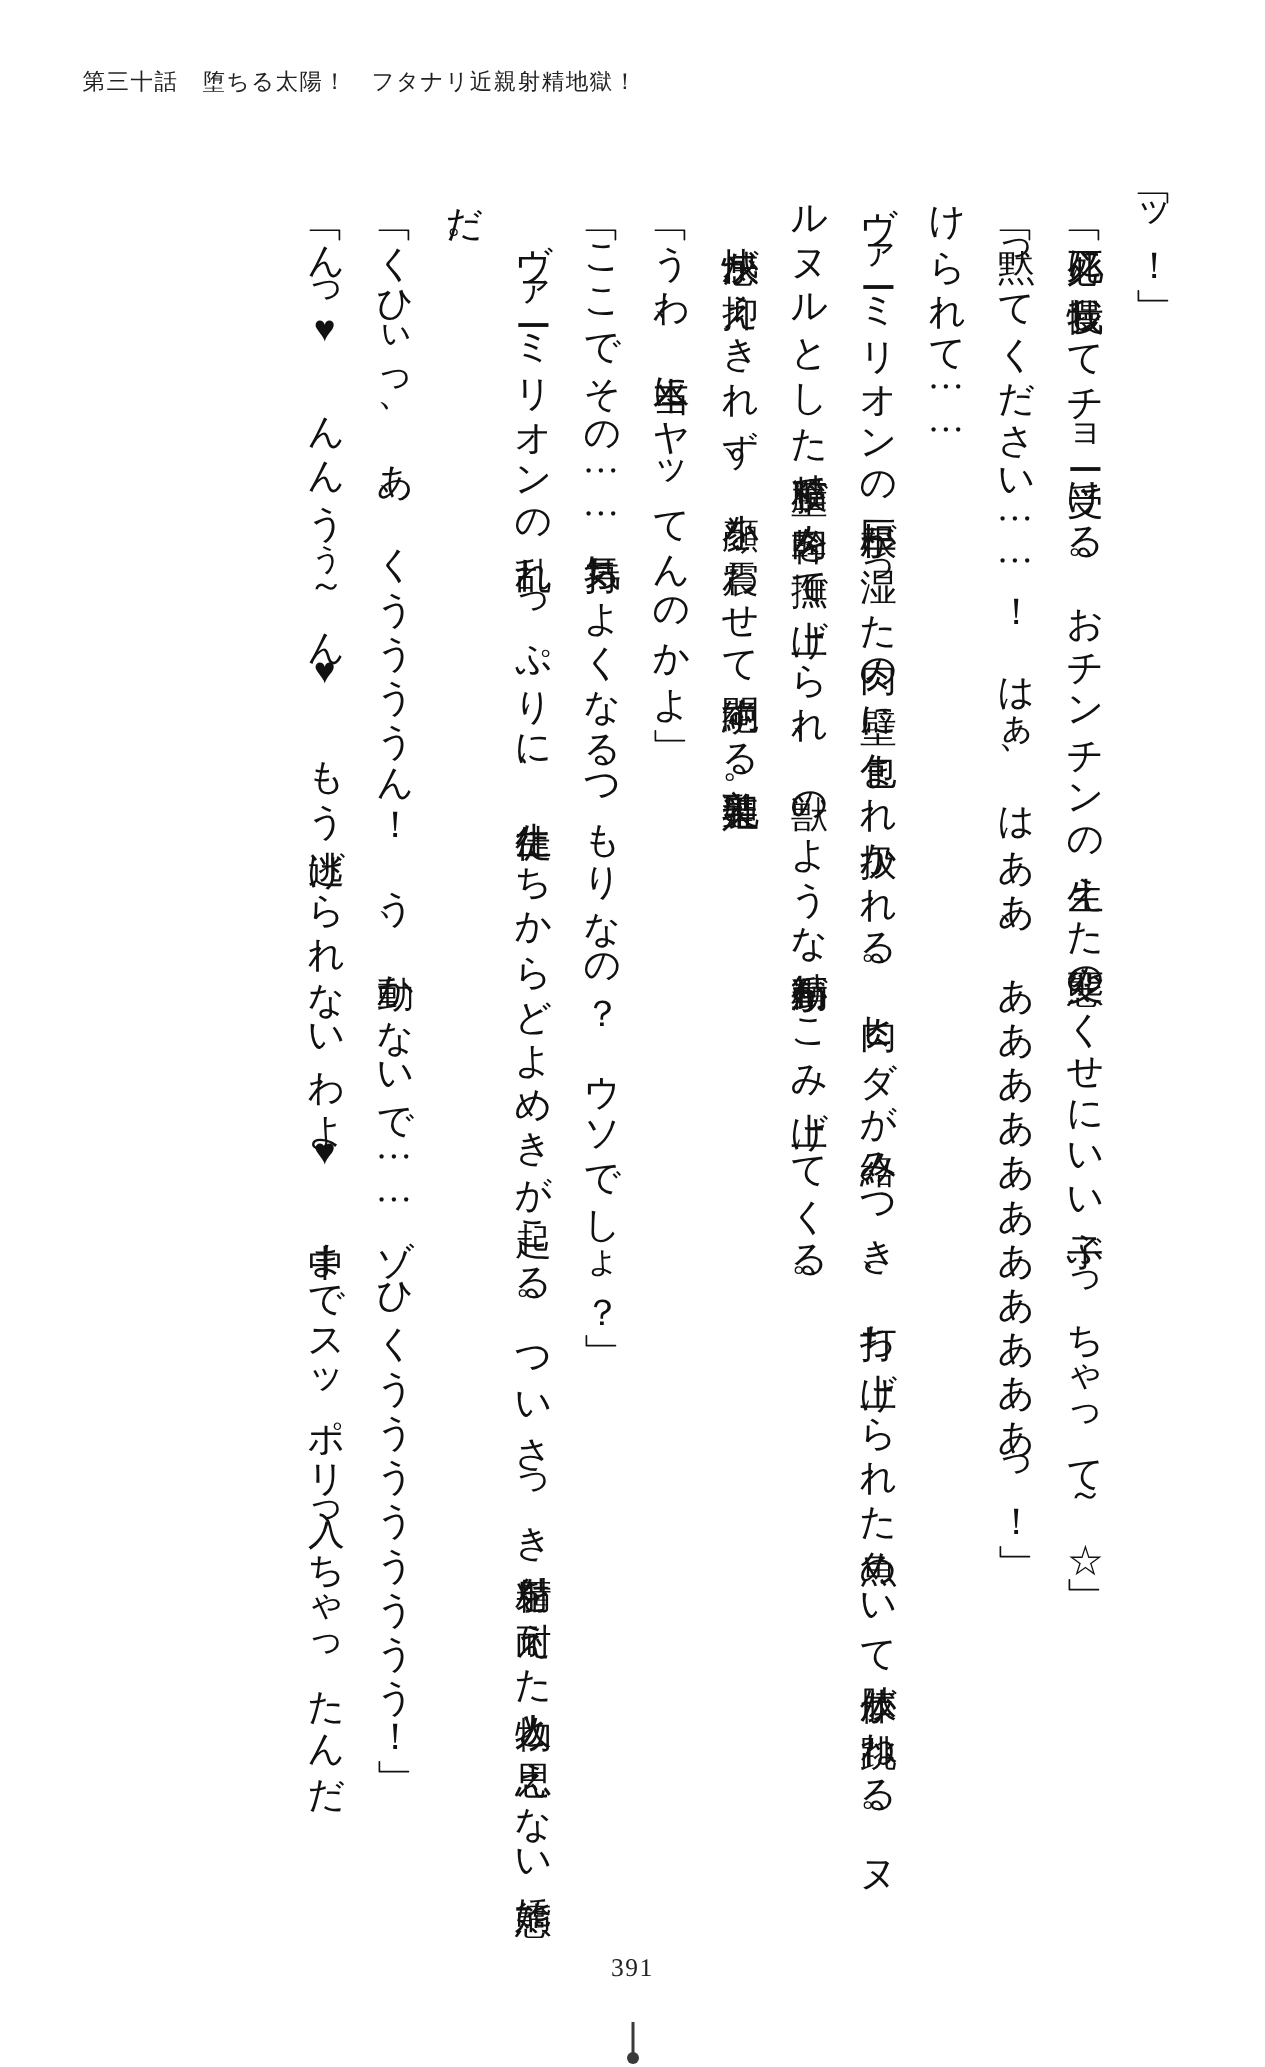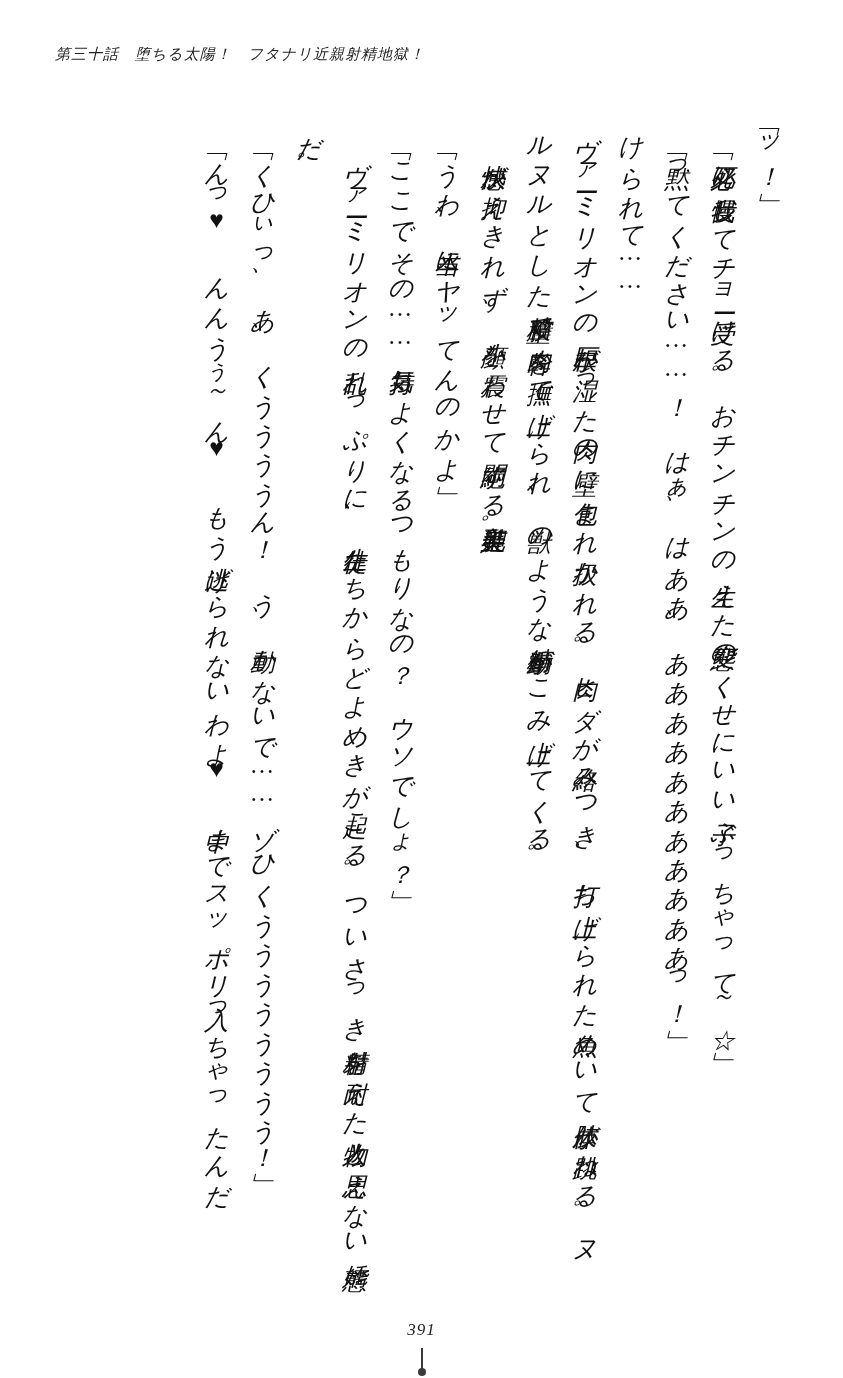--- a/index.html
+++ b/index.html
@@ -10,21 +10,20 @@
   body {
     font-family: "Liberation Serif", "DejaVu Serif", serif;
     color: #1a1a1a;
   }
   #page {
     position: relative;
     width: 843px;
     height: 1378px;
     background: #ffffff;
     overflow: hidden;
-    font-style: italic;
   }
 
   
   .running-head {
     position: absolute;
     top: 45px;
     left: 55px;
     font-size: 15px;
     letter-spacing: 1px;
     color: #222222;
@@ -52,21 +51,21 @@
     margin: 0;
     padding: 0;
   }
   .indent {
     text-indent: 1em;
   }
 
   
   .folio {
     position: absolute;
-    bottom: 38px;
+    bottom: 56px;
     left: 0;
     width: 100%;
     text-align: center;
     font-size: 17px;
     color: #222222;
     letter-spacing: 1px;
   }
   
   .folio-tick {
     position: absolute;

